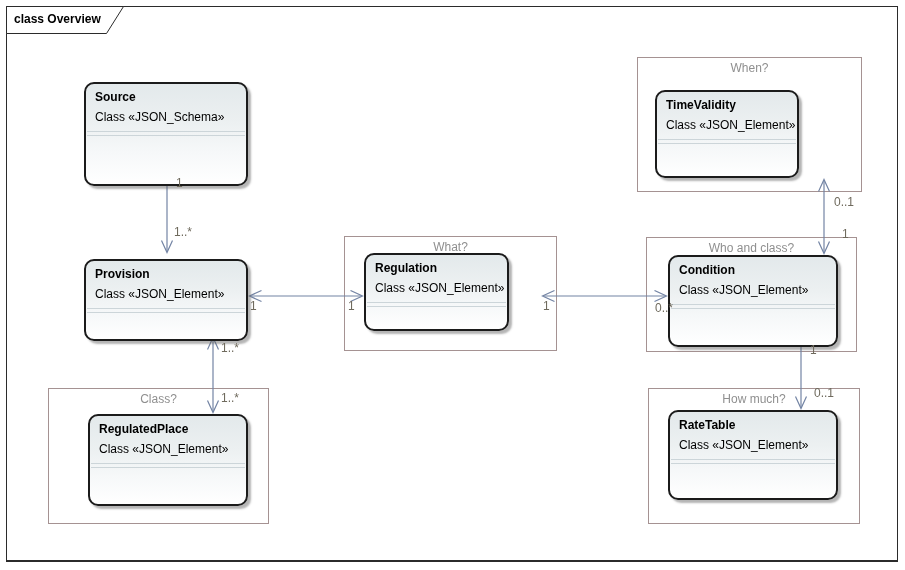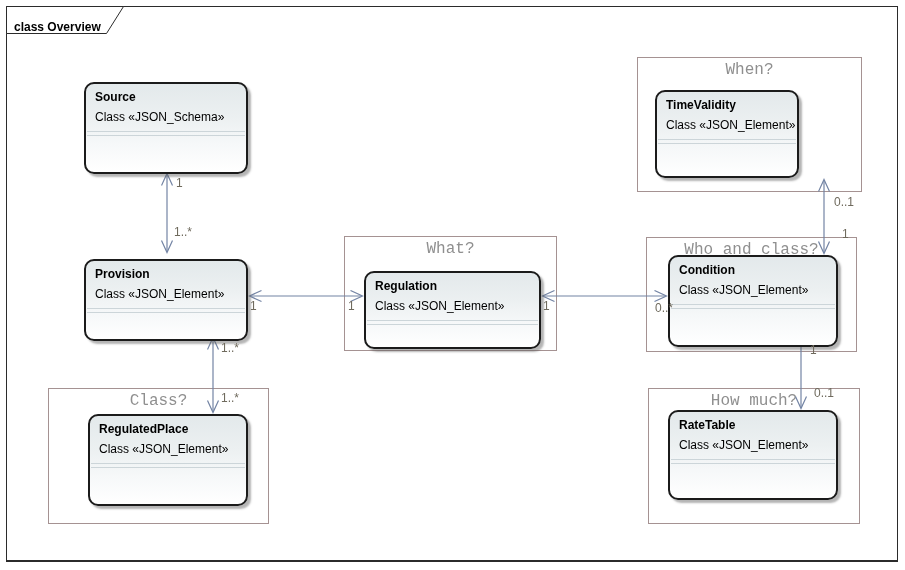--- a/index.html
+++ b/index.html
@@ -8,30 +8,30 @@
     font-family:"Liberation Sans",sans-serif;overflow:hidden;
   }
   
   .outer-frame{
     position:absolute;left:6px;top:6px;width:892px;height:556px;
     border:1px solid #2b2b2b;border-bottom-width:2px;box-sizing:border-box;
     z-index:0;background:#ffffff;
   }
   .frame-tab-text{
     position:absolute;left:14px;top:12px;z-index:5;
-    font-size:12px;font-weight:bold;color:#000000;white-space:nowrap;margin-top:8px;
+    font-size:12px;font-weight:bold;color:#000000;white-space:nowrap;
   }
   
   .grp{
     position:absolute;border:1px solid #a59292;box-sizing:border-box;
     z-index:1;background:transparent;
   }
   .grp-label{
     position:absolute;left:0;right:0;top:3px;text-align:center;
-    font-size:16px;color:#8f8f8f;white-space:nowrap;font-family:Liberation Mono, monospace;
+    font-size:12px;color:#8f8f8f;white-space:nowrap;
   }
   
   .wires{position:absolute;left:0;top:0;z-index:2;pointer-events:none;}
   
   .cls{
     position:absolute;box-sizing:border-box;z-index:3;
     border:2px solid #1b1b1b;border-radius:10px;
     background:linear-gradient(180deg,#e3e9eb 0%,#ecf0f1 38%,#f6f8f9 68%,#ffffff 100%);
     box-shadow:3px 3px 2px rgba(90,90,90,0.45);
   }
@@ -80,35 +80,35 @@
     <line x1="167" y1="174" x2="167" y2="252" stroke="#7384a4" stroke-width="1.2" marker-start="url(#arr)" marker-end="url(#arr)"></line>
     <line x1="250" y1="296" x2="362" y2="296" stroke="#7384a4" stroke-width="1.2" marker-start="url(#arr)" marker-end="url(#arr)"></line>
     <line x1="543" y1="296" x2="666" y2="296" stroke="#7384a4" stroke-width="1.2" marker-start="url(#arr)" marker-end="url(#arr)"></line>
     <line x1="824" y1="180" x2="824" y2="253" stroke="#7384a4" stroke-width="1.2" marker-start="url(#arr)" marker-end="url(#arr)"></line>
     <line x1="801" y1="335" x2="801" y2="408" stroke="#7384a4" stroke-width="1.2" marker-start="url(#arr)" marker-end="url(#arr)"></line>
     <line x1="213" y1="338" x2="213" y2="412" stroke="#7384a4" stroke-width="1.2" marker-start="url(#arr)" marker-end="url(#arr)"></line>
   </svg>
 
   <div class="frame-tab-text">class Overview</div>
 
-  <div class="cls" style="left:84px;top:82px;width:164px;height:92px">
+  <div class="cls" style="left:84px;top:82px;width:164px;height:104px">
     <div class="cls-name">Source</div>
     <div class="cls-stereo">Class «JSON_Schema»</div>
     <div class="cls-sep"></div>
     <div class="cls-sep cls-sep2"></div>
   </div>
 
   <div class="cls" style="left:84px;top:259px;width:164px;height:82px">
     <div class="cls-name">Provision</div>
     <div class="cls-stereo">Class «JSON_Element»</div>
     <div class="cls-sep"></div>
     <div class="cls-sep cls-sep2"></div>
   </div>
 
-  <div class="cls" style="left:364px;top:271px;width:177px;height:78px">
+  <div class="cls" style="left:364px;top:253px;width:145px;height:78px">
     <div class="cls-name">Regulation</div>
     <div class="cls-stereo">Class «JSON_Element»</div>
     <div class="cls-sep"></div>
     <div class="cls-sep cls-sep2"></div>
   </div>
 
   <div class="cls" style="left:668px;top:255px;width:170px;height:92px">
     <div class="cls-name">Condition</div>
     <div class="cls-stereo">Class «JSON_Element»</div>
     <div class="cls-sep"></div>

